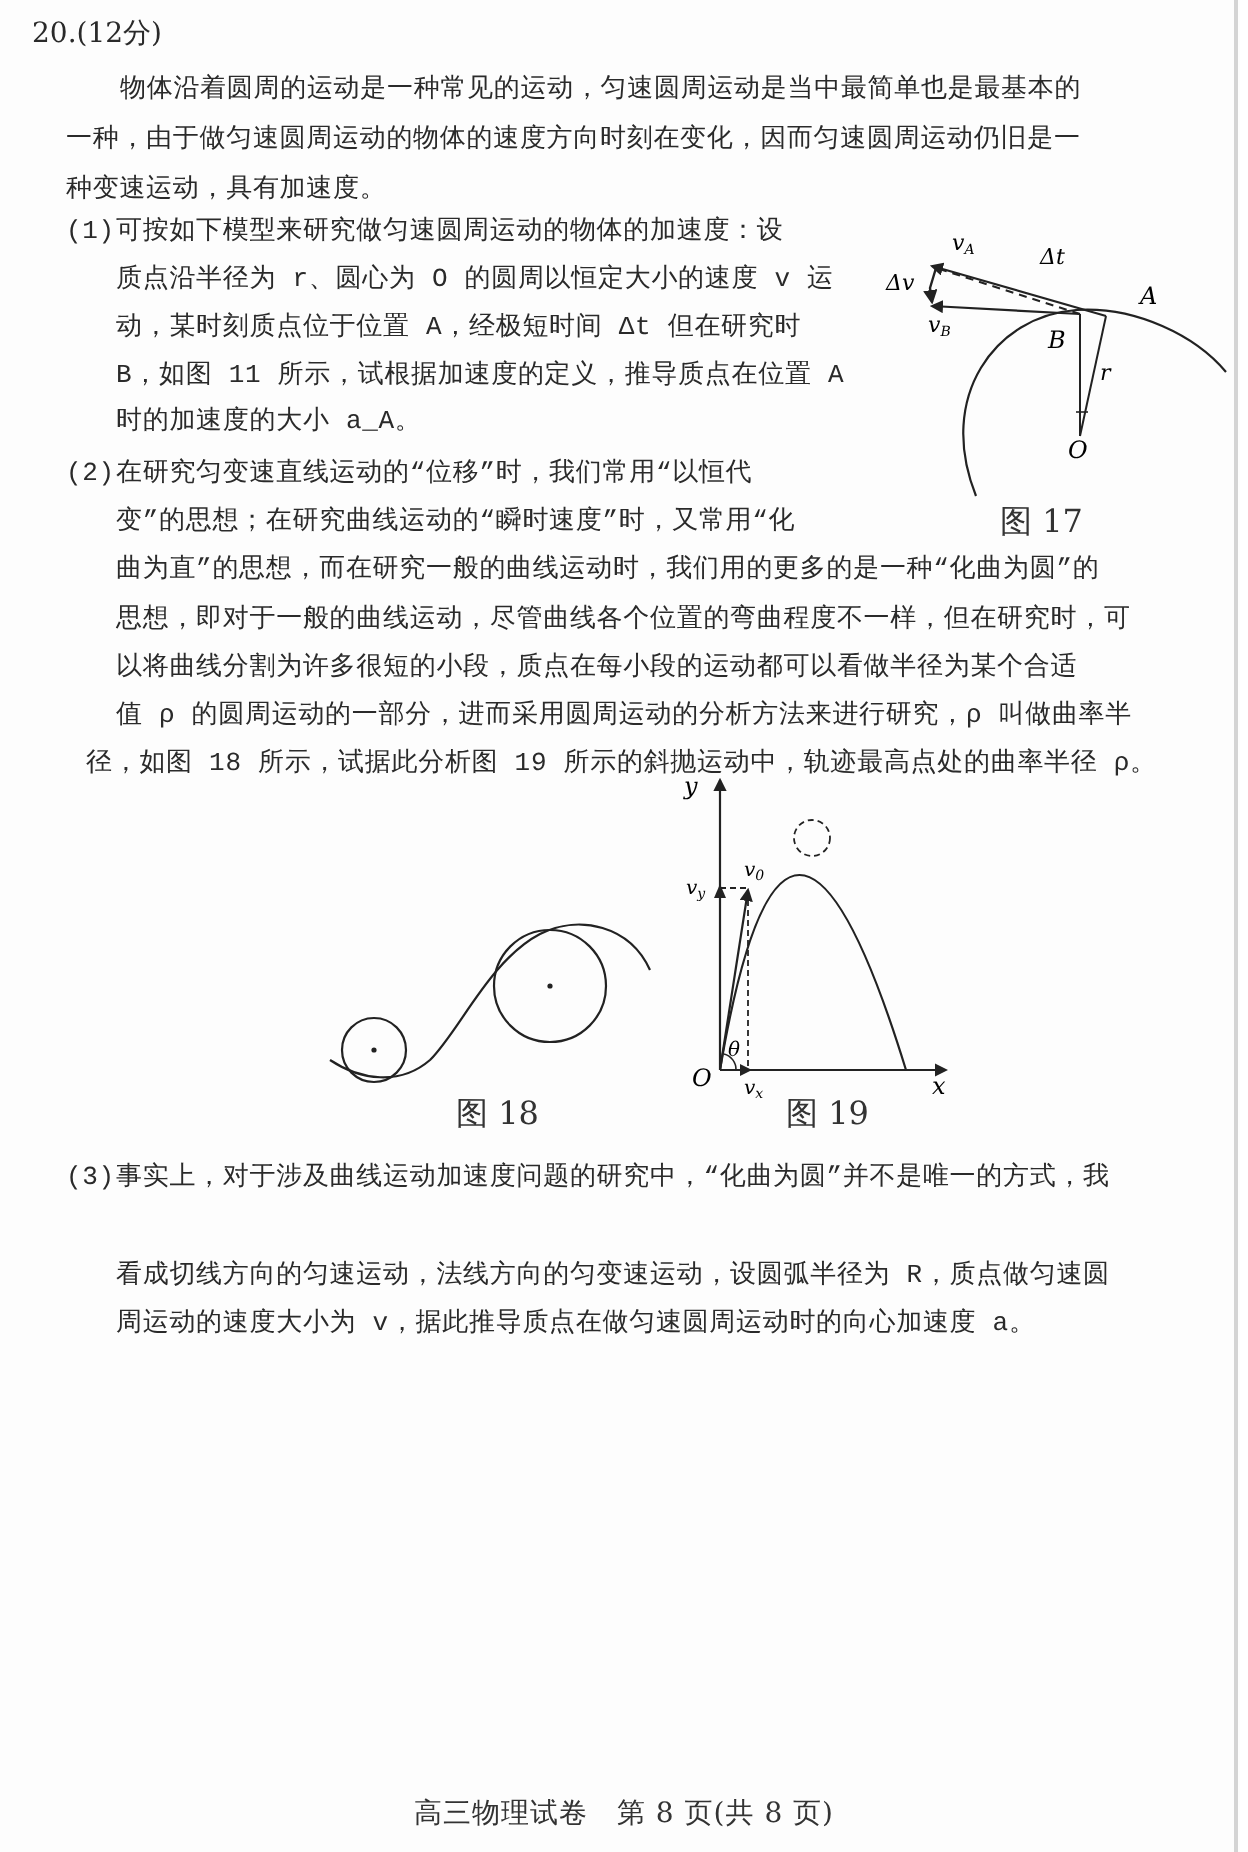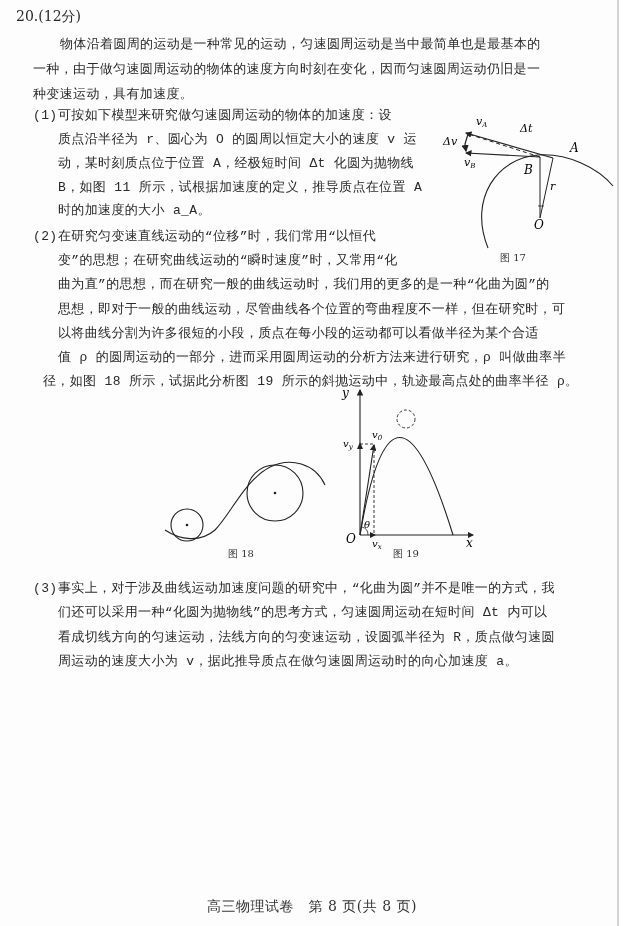--- a/index.html
+++ b/index.html
@@ -2,42 +2,42 @@
 <html><head>
 <meta charset="utf-8">
 <style>
   html, body { margin:0; padding:0; }
   body { width:624px; height:926px; background:#ffffff; position:relative; overflow:hidden;
          font-family:"DejaVu Serif","Liberation Serif",serif; color:#2a2a2a; }
   .page { position:absolute; left:0; top:0; width:620px; height:926px; background:#fdfdfd; }
   .edge { position:absolute; left:617px; top:0; width:2px; height:926px; background:#d4d4d4; }
   .line { position:absolute; white-space:nowrap; font-size:13px; line-height:18px; letter-spacing:0.35px;font-family:Liberation Mono, monospace; }
   .qnum { position:absolute; left:16px; top:8px; font-size:14px; }
-  .cap { position:absolute; font-size:10px; color:#333; }
+  .cap { position:absolute; font-size:16px; color:#333; }
   .footer { position:absolute; top:898px; left:0; width:624px; text-align:center; font-size:14px; color:#333; letter-spacing:0.5px; }
   svg text { font-family:"DejaVu Serif","Liberation Serif",serif; }
 </style>
 </head>
 <body>
 
 <div class="page">
   <div class="edge"></div>
 
   <div class="qnum">
     <span>20.</span><span>(12分)</span>
   </div>
 
   <div class="line" style="left:60px; top:36px;">物体沿着圆周的运动是一种常见的运动，匀速圆周运动是当中最简单也是最基本的</div>
   <div class="line" style="left:33px; top:61px;">一种，由于做匀速圆周运动的物体的速度方向时刻在变化，因而匀速圆周运动仍旧是一</div>
   <div class="line" style="left:33px; top:86px;">种变速运动，具有加速度。</div>
 
   <div class="line" style="left:33px; top:107px;">(1)</div>
   <div class="line" style="left:58px; top:107px;">可按如下模型来研究做匀速圆周运动的物体的加速度：设</div>
   <div class="line" style="left:58px; top:131px;">质点沿半径为 r、圆心为 O 的圆周以恒定大小的速度 v 运</div>
-  <div class="line" style="left:58px; top:155px;">动，某时刻质点位于位置 A，经极短时间 Δt 化圆为抛物线</div>
+  <div class="line" style="left:58px; top:155px;">动，某时刻质点位于位置 A，经极短时间 Δt 但在研究时</div>
   <div class="line" style="left:58px; top:179px;">B，如图 11 所示，试根据加速度的定义，推导质点在位置 A</div>
   <div class="line" style="left:58px; top:202px;">时的加速度的大小 a_A。</div>
 
   <svg style="position:absolute; left:438px; top:98px;" width="180" height="160" viewBox="0 0 180 160">
     <defs>
       <marker id="ah" markerWidth="6" markerHeight="6" refX="5" refY="3" orient="auto">
           <path d="M0,0 L6,3 L0,6 z" fill="#222"></path>
         </marker>
     </defs>
 
@@ -113,18 +113,17 @@
     <text x="8" y="158" font-size="12" font-style="italic">O</text>
     <text x="34" y="53" font-size="10" font-style="italic"><tspan>v</tspan><tspan font-size="7" dy="2">0</tspan></text>
     <text x="5" y="62" font-size="10" font-style="italic"><tspan>v</tspan><tspan font-size="7" dy="2">y</tspan></text>
     <text x="34" y="162" font-size="10" font-style="italic"><tspan>v</tspan><tspan font-size="7" dy="2">x</tspan></text>
     <text x="26" y="143" font-size="10" font-style="italic">θ</text>
   </svg>
   <div class="cap" style="left:393px; top:547px;">图 19</div>
 
   <div class="line" style="left:33px; top:580px;">(3)</div>
   <div class="line" style="left:58px; top:580px;">事实上，对于涉及曲线运动加速度问题的研究中，“化曲为圆”并不是唯一的方式，我</div>
-  <div class="line" style="left:58px; top:604px;">们还可以采用一种“化圆为抛物线”的思考方式，匀速圆周运动在短时间 Δt 内可以</div>
   <div class="line" style="left:58px; top:629px;">看成切线方向的匀速运动，法线方向的匀变速运动，设圆弧半径为 R，质点做匀速圆</div>
   <div class="line" style="left:58px; top:653px;">周运动的速度大小为 v，据此推导质点在做匀速圆周运动时的向心加速度 a。</div>
 
   <div class="footer">高三物理试卷　第 8 页(共 8 页)</div>
 </div>
 
 </body></html>

